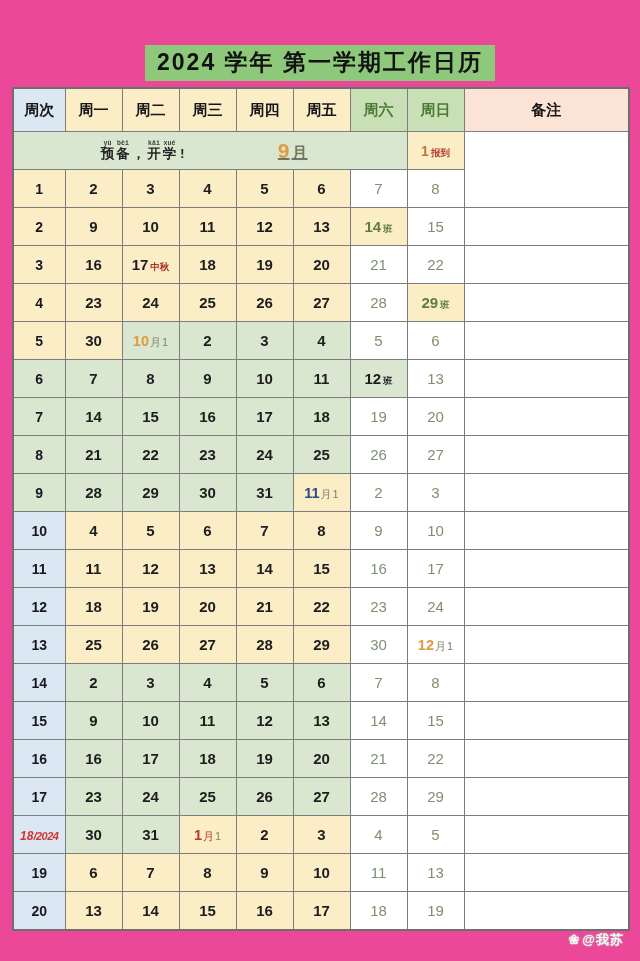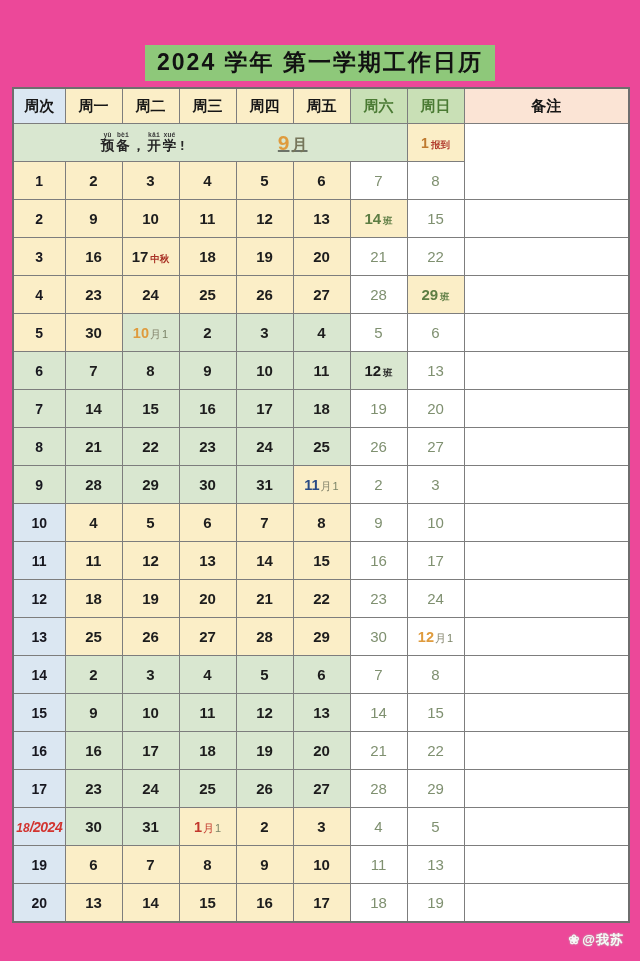--- a/index.html
+++ b/index.html
@@ -9,40 +9,40 @@
   .title-wrap{padding-top:45px;text-align:center;}
   .title-hl{display:inline-block;background:var(--c-title);color:#121212;font-size:23px;
             font-weight:700;letter-spacing:2px;padding:3px 12px;line-height:1.3;}
   .subtitle{margin-top:8px;padding-right:14px;text-align:right;font-size:12px;
             font-weight:700;color:#2b2b2b;}
   
   table.cal{border-collapse:collapse;margin:6px 0 0 12px;table-layout:fixed;
             border:2px solid #6e6e6e;background:#fff;}
   .cal th,.cal td{border:1px solid #7d7d7d;text-align:center;vertical-align:middle;
                   padding:0;overflow:hidden;white-space:nowrap;}
-  .cal thead tr{height:36px;}
+  .cal thead tr{height:44px;}
   .cal tbody tr{height:38px;}
   .hdr{font-size:15px;font-weight:700;color:#161616;}
   .txt-green{color:#4a7a33;}
   .bg-y{background:var(--c-yellow);} .bg-g{background:var(--c-green);}
   .bg-gh{background:var(--c-hgreen);} .bg-b{background:var(--c-blue);}
   .bg-p{background:var(--c-pink);}  .bg-w{background:#ffffff;}
   .num{font-size:15px;font-weight:700;color:#1d1d1d;}
   .num.wend{color:var(--c-wend);font-weight:400;}
   .num.t-green{color:#5d7d43;}
   .sub{font-size:9.5px;font-weight:700;margin-left:2px;}
   .sub-green{color:#5d7d43;} .sub-red{color:#a93226;} .sub-dark{color:#232323;}
   .pre{font-size:14.5px;font-weight:700;}
   .pre-orange{color:var(--c-orange);} .pre-navy{color:var(--c-navy);} .pre-red{color:#c2372c;}
   .unit{font-size:11px;color:#85856d;margin:0 1px;}
   .unit-red{color:#c2372c;}
   .mday{font-size:11px;color:#7b8468;}
   .week-num{font-size:14px;font-weight:700;color:#17171f;}
   .hand{color:#d23430;font-style:italic;font-weight:700;font-size:12px;}
-  .hand .yr{font-size:14px;letter-spacing:-0.5px;}
+  .hand .yr{font-size:11px;letter-spacing:-0.5px;}
   
   .sep-cell{position:relative;}
   .announce{position:absolute;left:33%;top:50%;transform:translate(-50%,-50%);
             white-space:nowrap;font-family:Liberation Mono, monospace;}
   .rchar{display:inline-block;text-align:center;margin:0 1px;vertical-align:bottom;}
   .rp{display:block;font-size:6.5px;line-height:6px;height:6px;color:#3a3a3a;font-weight:700;}
   .rc{display:block;font-size:13.5px;line-height:15px;font-weight:700;color:#262626;}
   .sep-month{position:absolute;left:71%;top:50%;transform:translate(-50%,-50%);white-space:nowrap;text-decoration:underline;}
   .m-num{font-size:21px;font-weight:700;color:var(--c-orange);}
   .m-unit{font-size:16px;font-weight:700;color:#76765a;margin-left:2px;}

